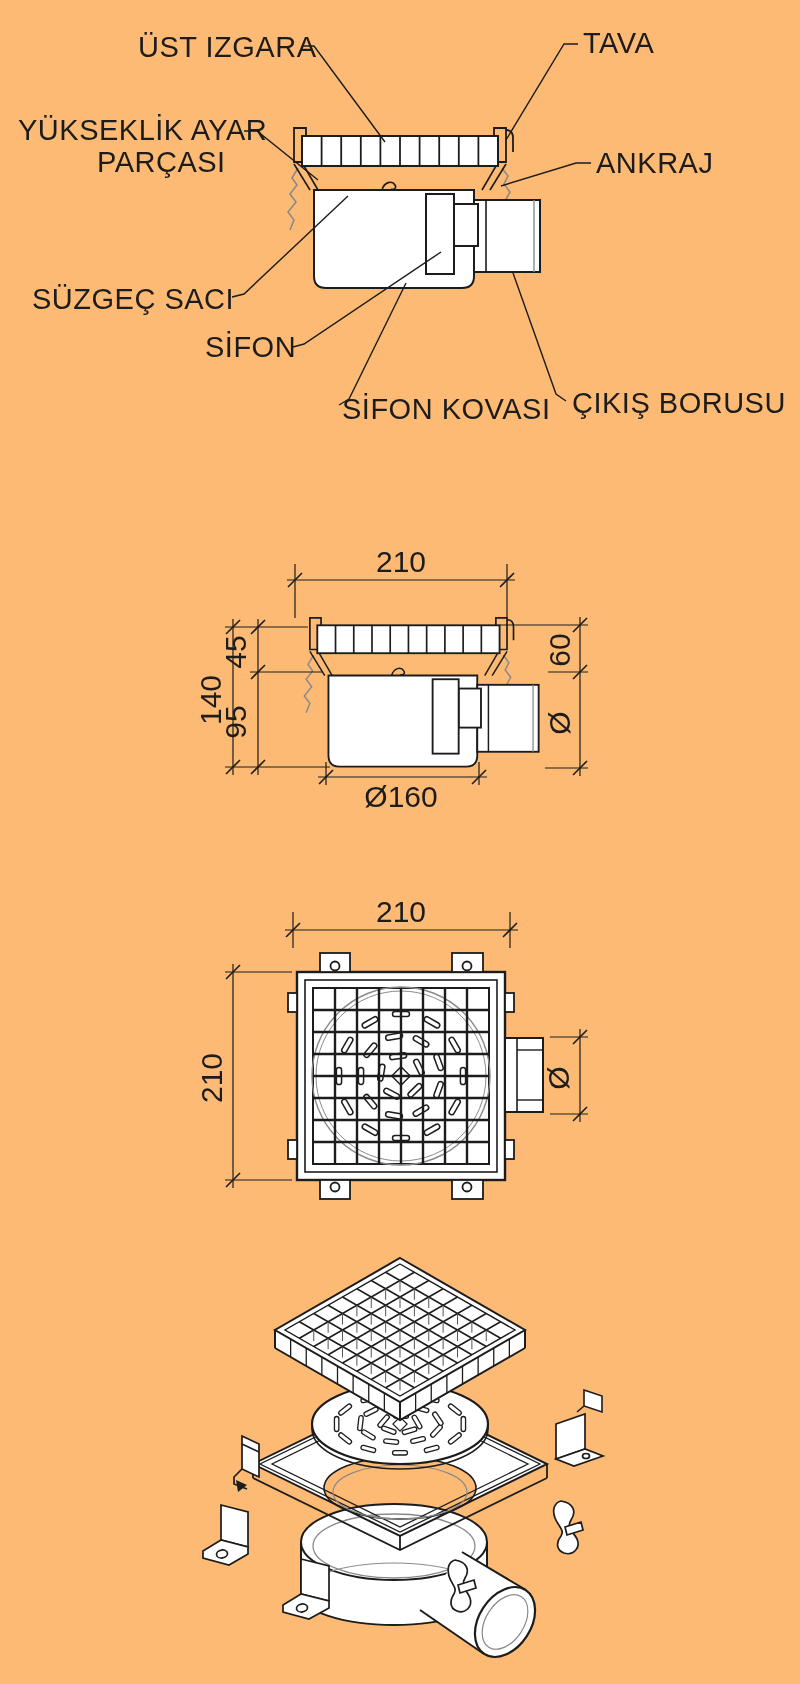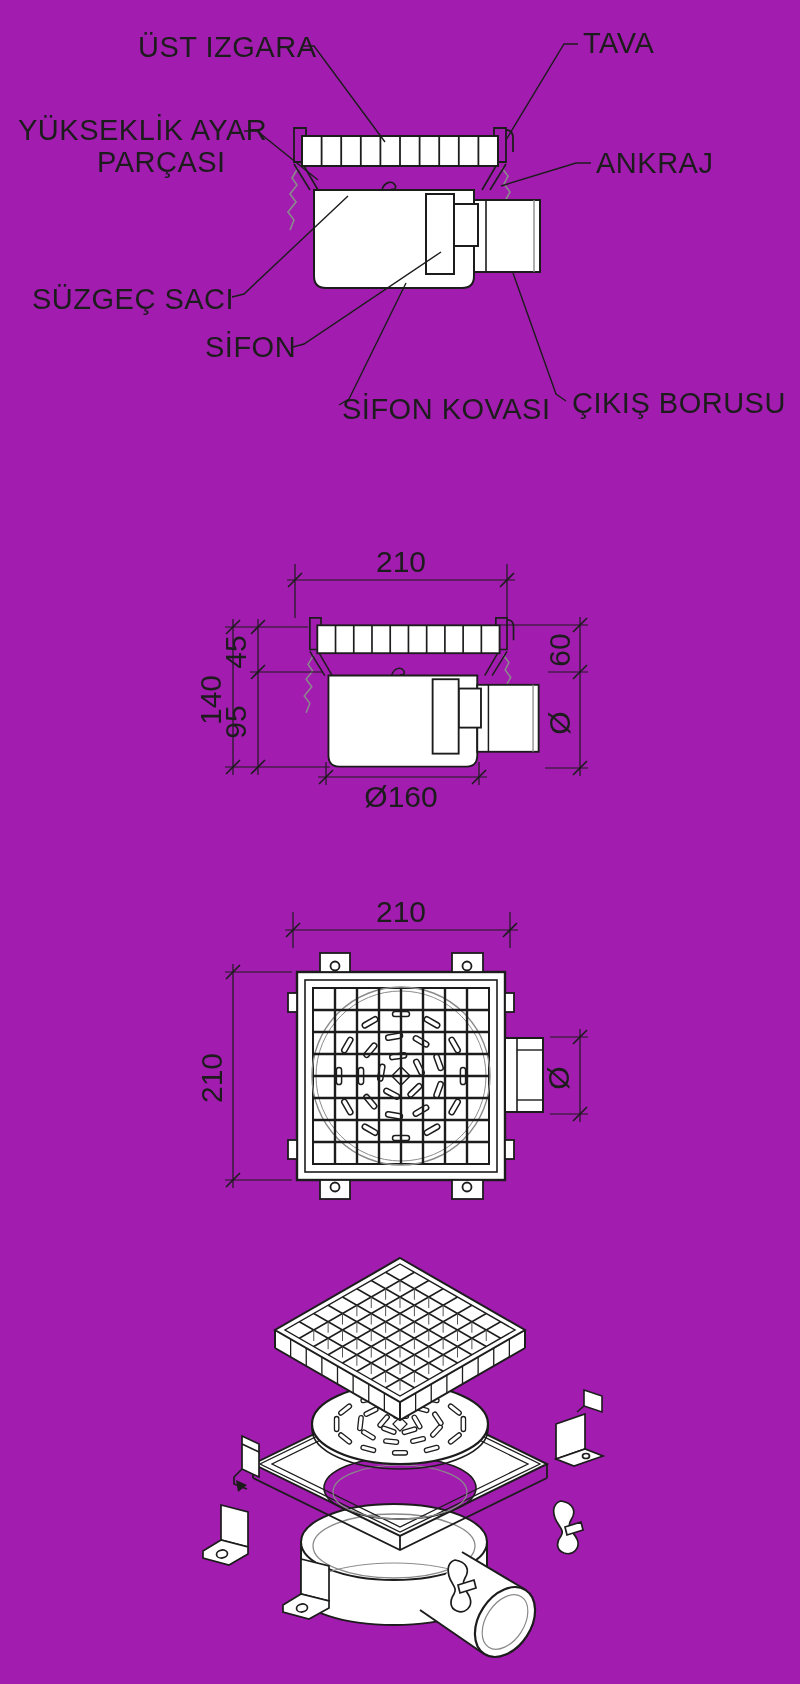--- a/index.html
+++ b/index.html
@@ -1,16 +1,16 @@
 <!DOCTYPE html>
 <html><head>
 <meta charset="utf-8">
 <style>
   html,body{margin:0;padding:0;background:#ffffff;}
-  .page{width:800px;height:1684px;position:relative;background:#a21caf;}
+  .page{width:800px;height:1684px;position:relative;background:#fdba74;}
   svg{display:block;}
   text{font-family:"Liberation Sans","DejaVu Sans",sans-serif;fill:#1c1c1c;}
   .lbl{font-size:29px;letter-spacing:0.5px;}
   .dim{font-size:30px;}
   .stroke{stroke:#1c1c1c;fill:none;}
   .thin{stroke:#8a8a8a;fill:none;}
 </style>
 </head>
 <body>
 

